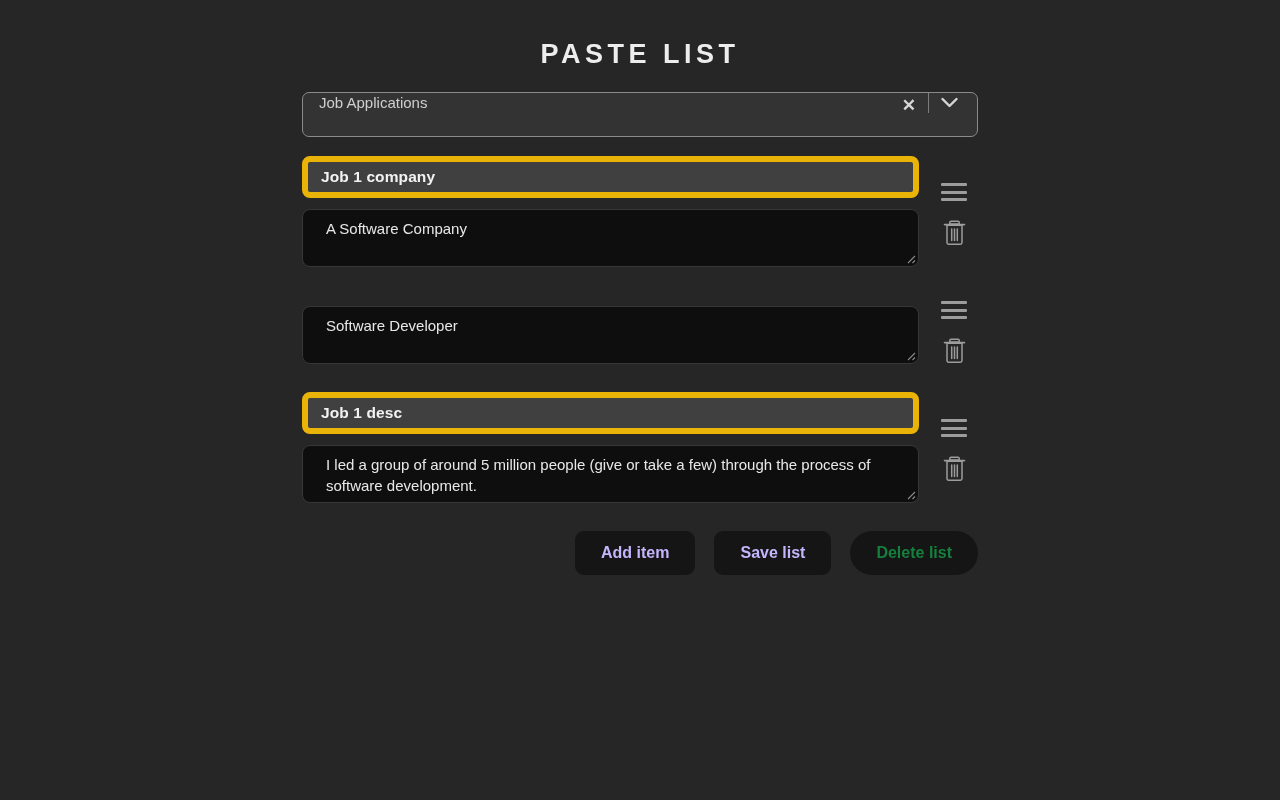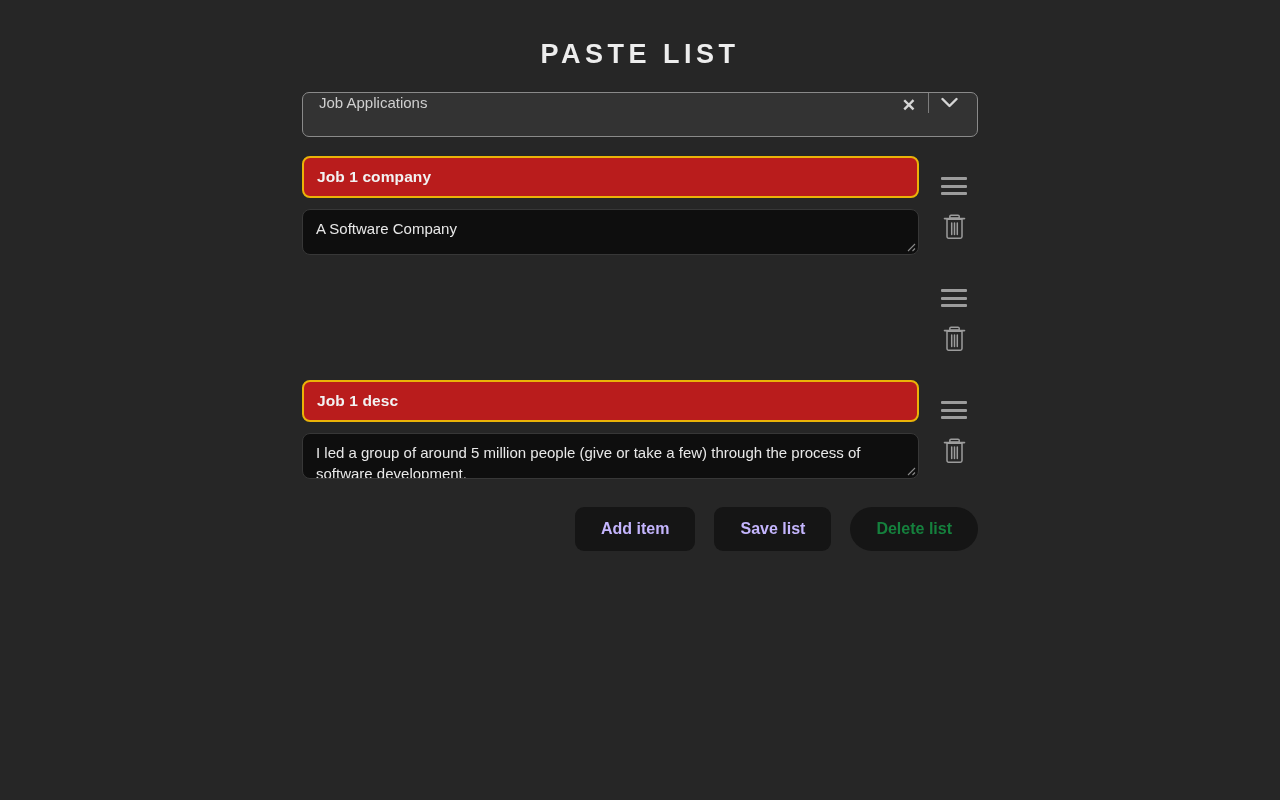--- a/index.html
+++ b/index.html
@@ -84,48 +84,48 @@
     margin-bottom: 28px;
   }
   .item-fields {
     width: 628px;
     display: flex;
     flex-direction: column;
   }
 
   .item-label-input {
     height: 42px;
-    background: #b91c1c;
-    border: 2px solid #eab308;
+    background: #404040;
+    border: 6px solid #eab308;
     border-radius: 8px;
     color: #f2f2f2;
     font-size: 15.5px;
     font-weight: bold;
     font-family: "Liberation Sans", sans-serif;
     padding: 0 13px;
     width: 100%;
     outline: none;
     letter-spacing: 0.1px;
   }
 
   .item-value-wrap {
     position: relative;
     margin-top: 11px;
   }
   .item-value-textarea {
     width: 100%;
-    height: 46px;
+    height: 58px;
     background: #0e0e0e;
     border: 1px solid #373737;
     border-radius: 8px;
     color: #e8e8e8;
     font-size: 15px;
     line-height: 21px;
     font-family: "Liberation Sans", sans-serif;
-    padding: 8px 13px;
+    padding: 8px 23px;
     outline: none;
     resize: none;
     overflow: hidden;
     display: block;
   }
   .resize-grip {
     position: absolute;
     right: 3px;
     bottom: 3px;
     width: 13px;
@@ -232,20 +232,26 @@
               <line x1="9.7" y1="10" x2="9.7" y2="21.5" stroke="#9c9c9c" stroke-width="1.5" stroke-linecap="round"></line>
               <line x1="12.5" y1="10" x2="12.5" y2="21.5" stroke="#9c9c9c" stroke-width="1.5" stroke-linecap="round"></line>
               <line x1="15.3" y1="10" x2="15.3" y2="21.5" stroke="#9c9c9c" stroke-width="1.5" stroke-linecap="round"></line>
             </svg>
           </button>
         </div>
       </div>
 
       <div class="item-row">
         <div class="item-fields">
+          <div class="item-value-wrap">
+            <textarea class="item-value-textarea" style="">Software Developer</textarea>
+            <svg class="resize-grip" viewBox="0 0 13 13">
+              <path d="M12 5 L5 12 M12 9.5 L9.5 12" stroke="#8a8a8a" stroke-width="1.1"></path>
+            </svg>
+          </div>
         </div>
         <div class="item-controls">
           <div class="drag-handle">
             <span></span>
               <span></span>
               <span></span>
           </div>
           <button class="trash-btn">
             <svg width="25" height="27" viewBox="0 0 25 27" fill="none" xmlns="http://www.w3.org/2000/svg">
               <path d="M9 2.2 h7 a1.2 1.2 0 0 1 1.2 1.2 V5 H7.8 V3.4 A1.2 1.2 0 0 1 9 2.2 Z" stroke="#9c9c9c" stroke-width="1.5"></path>

